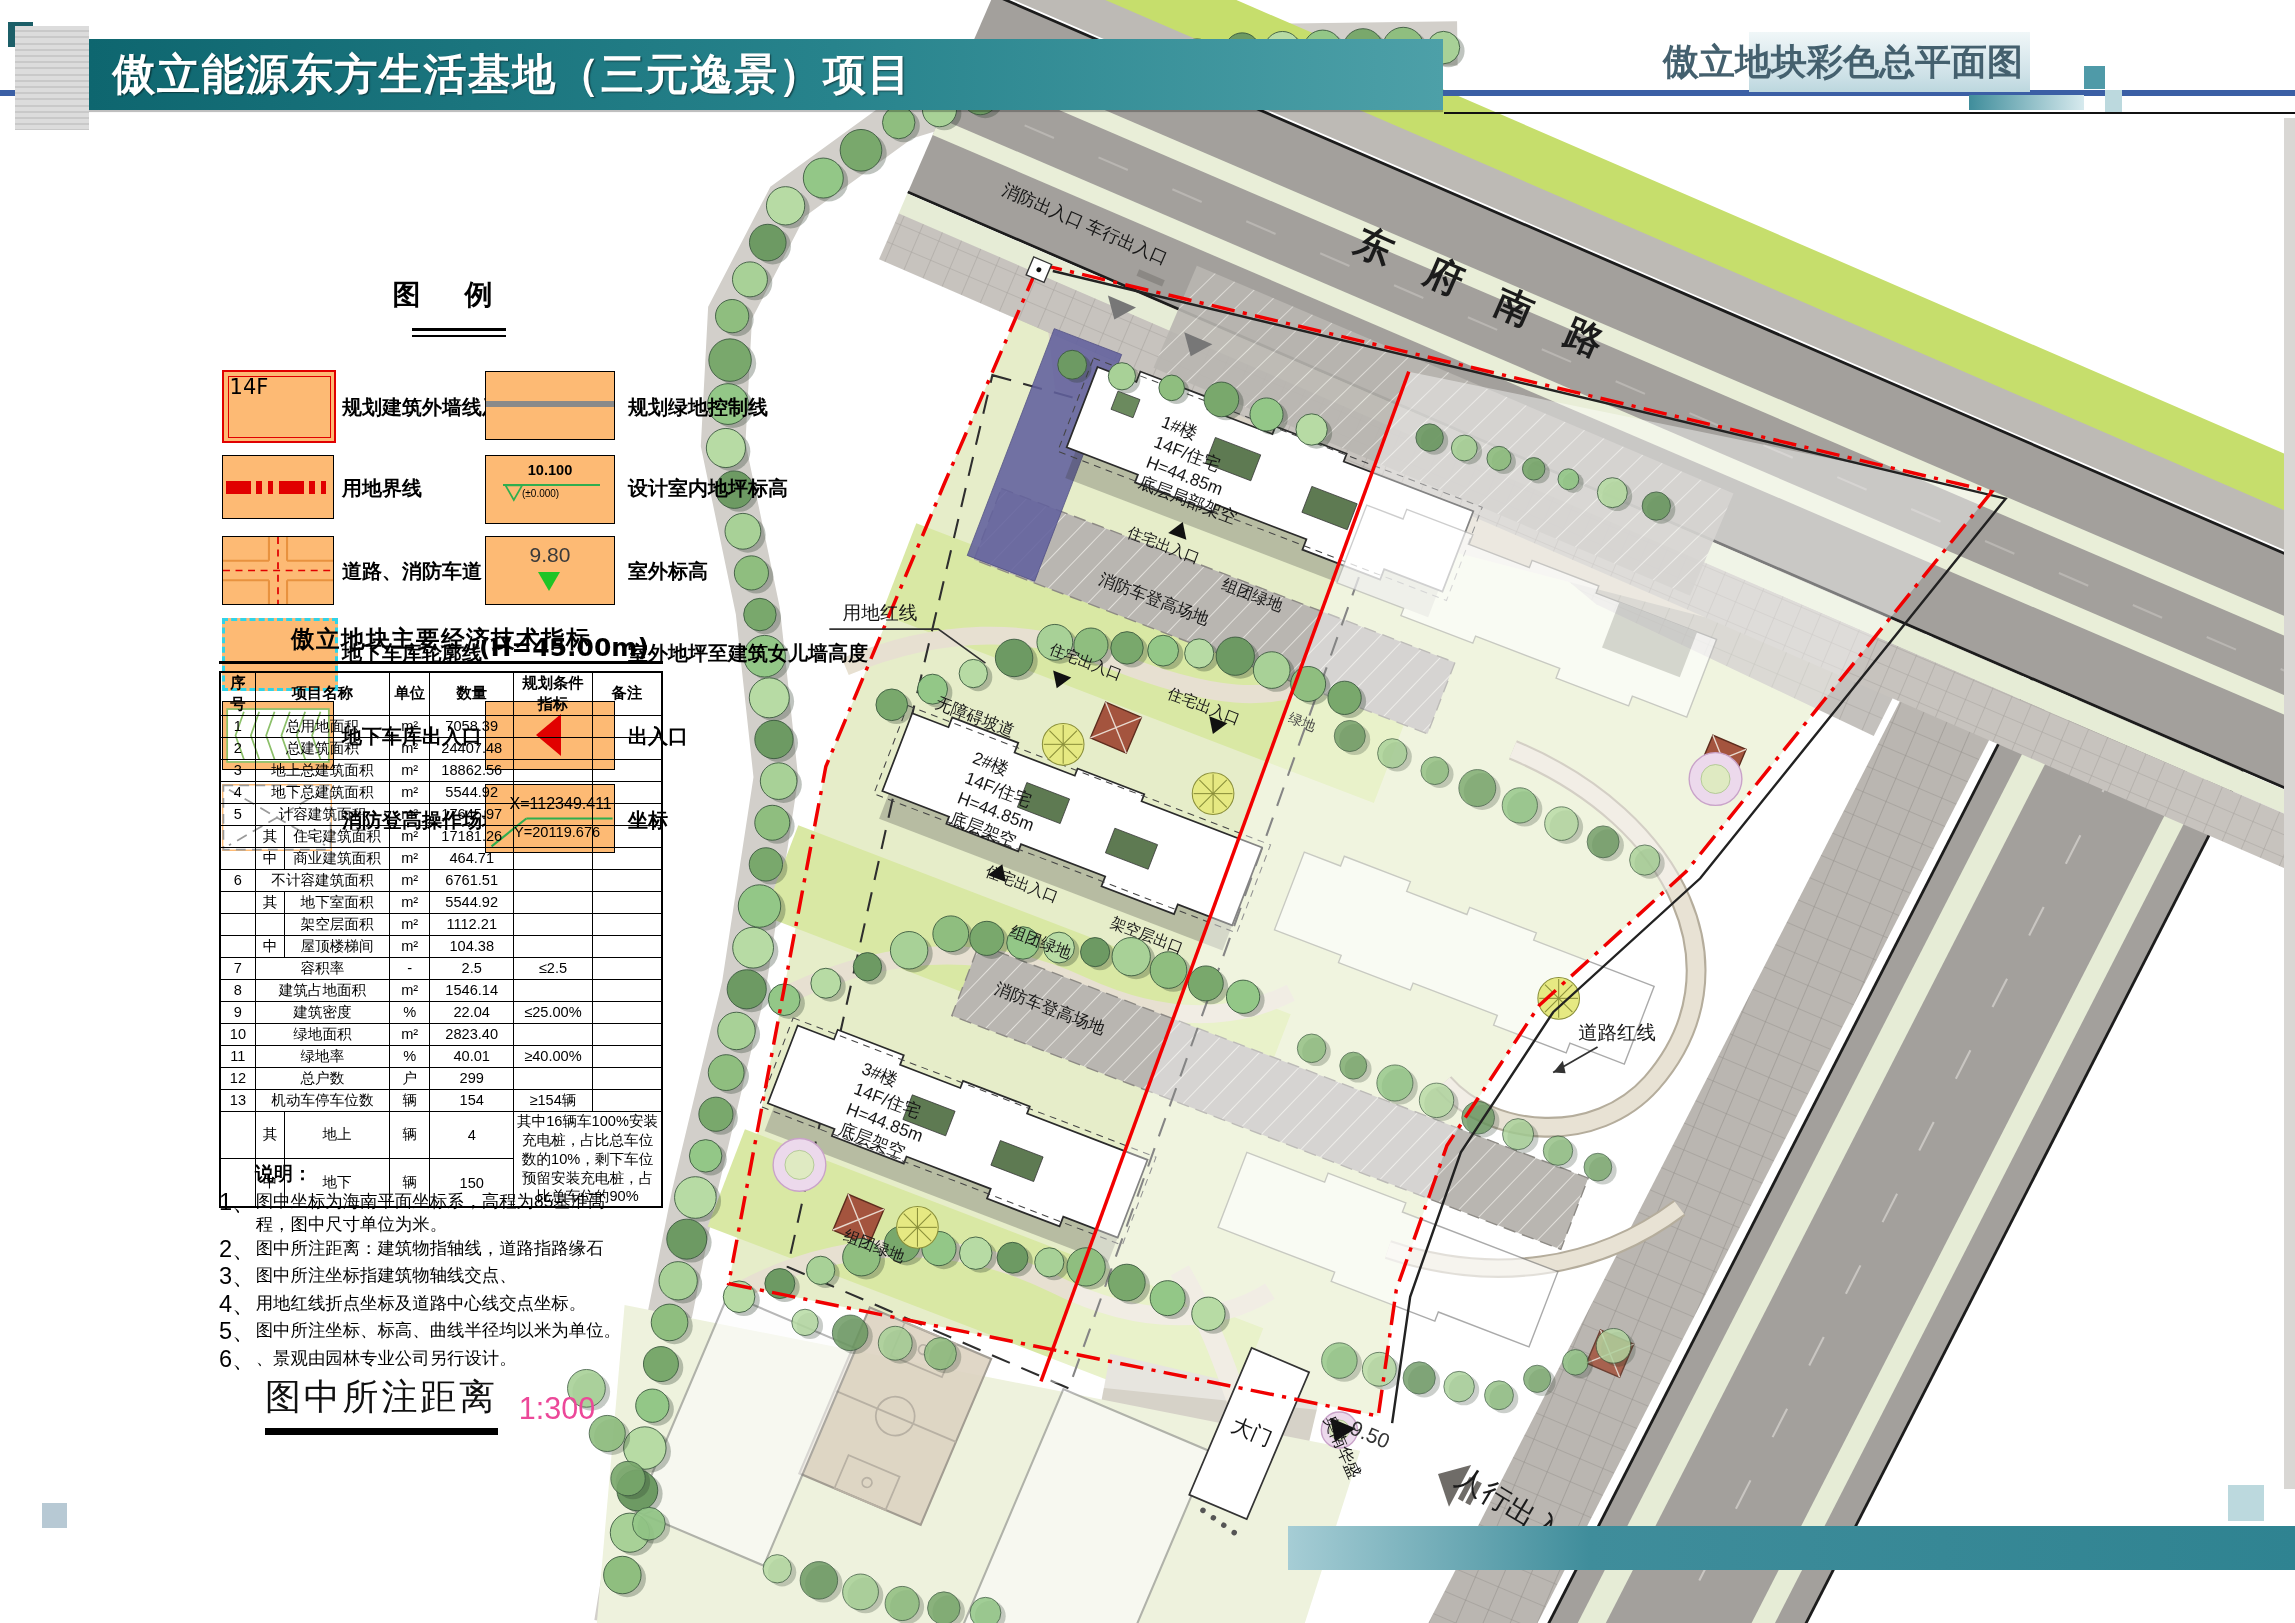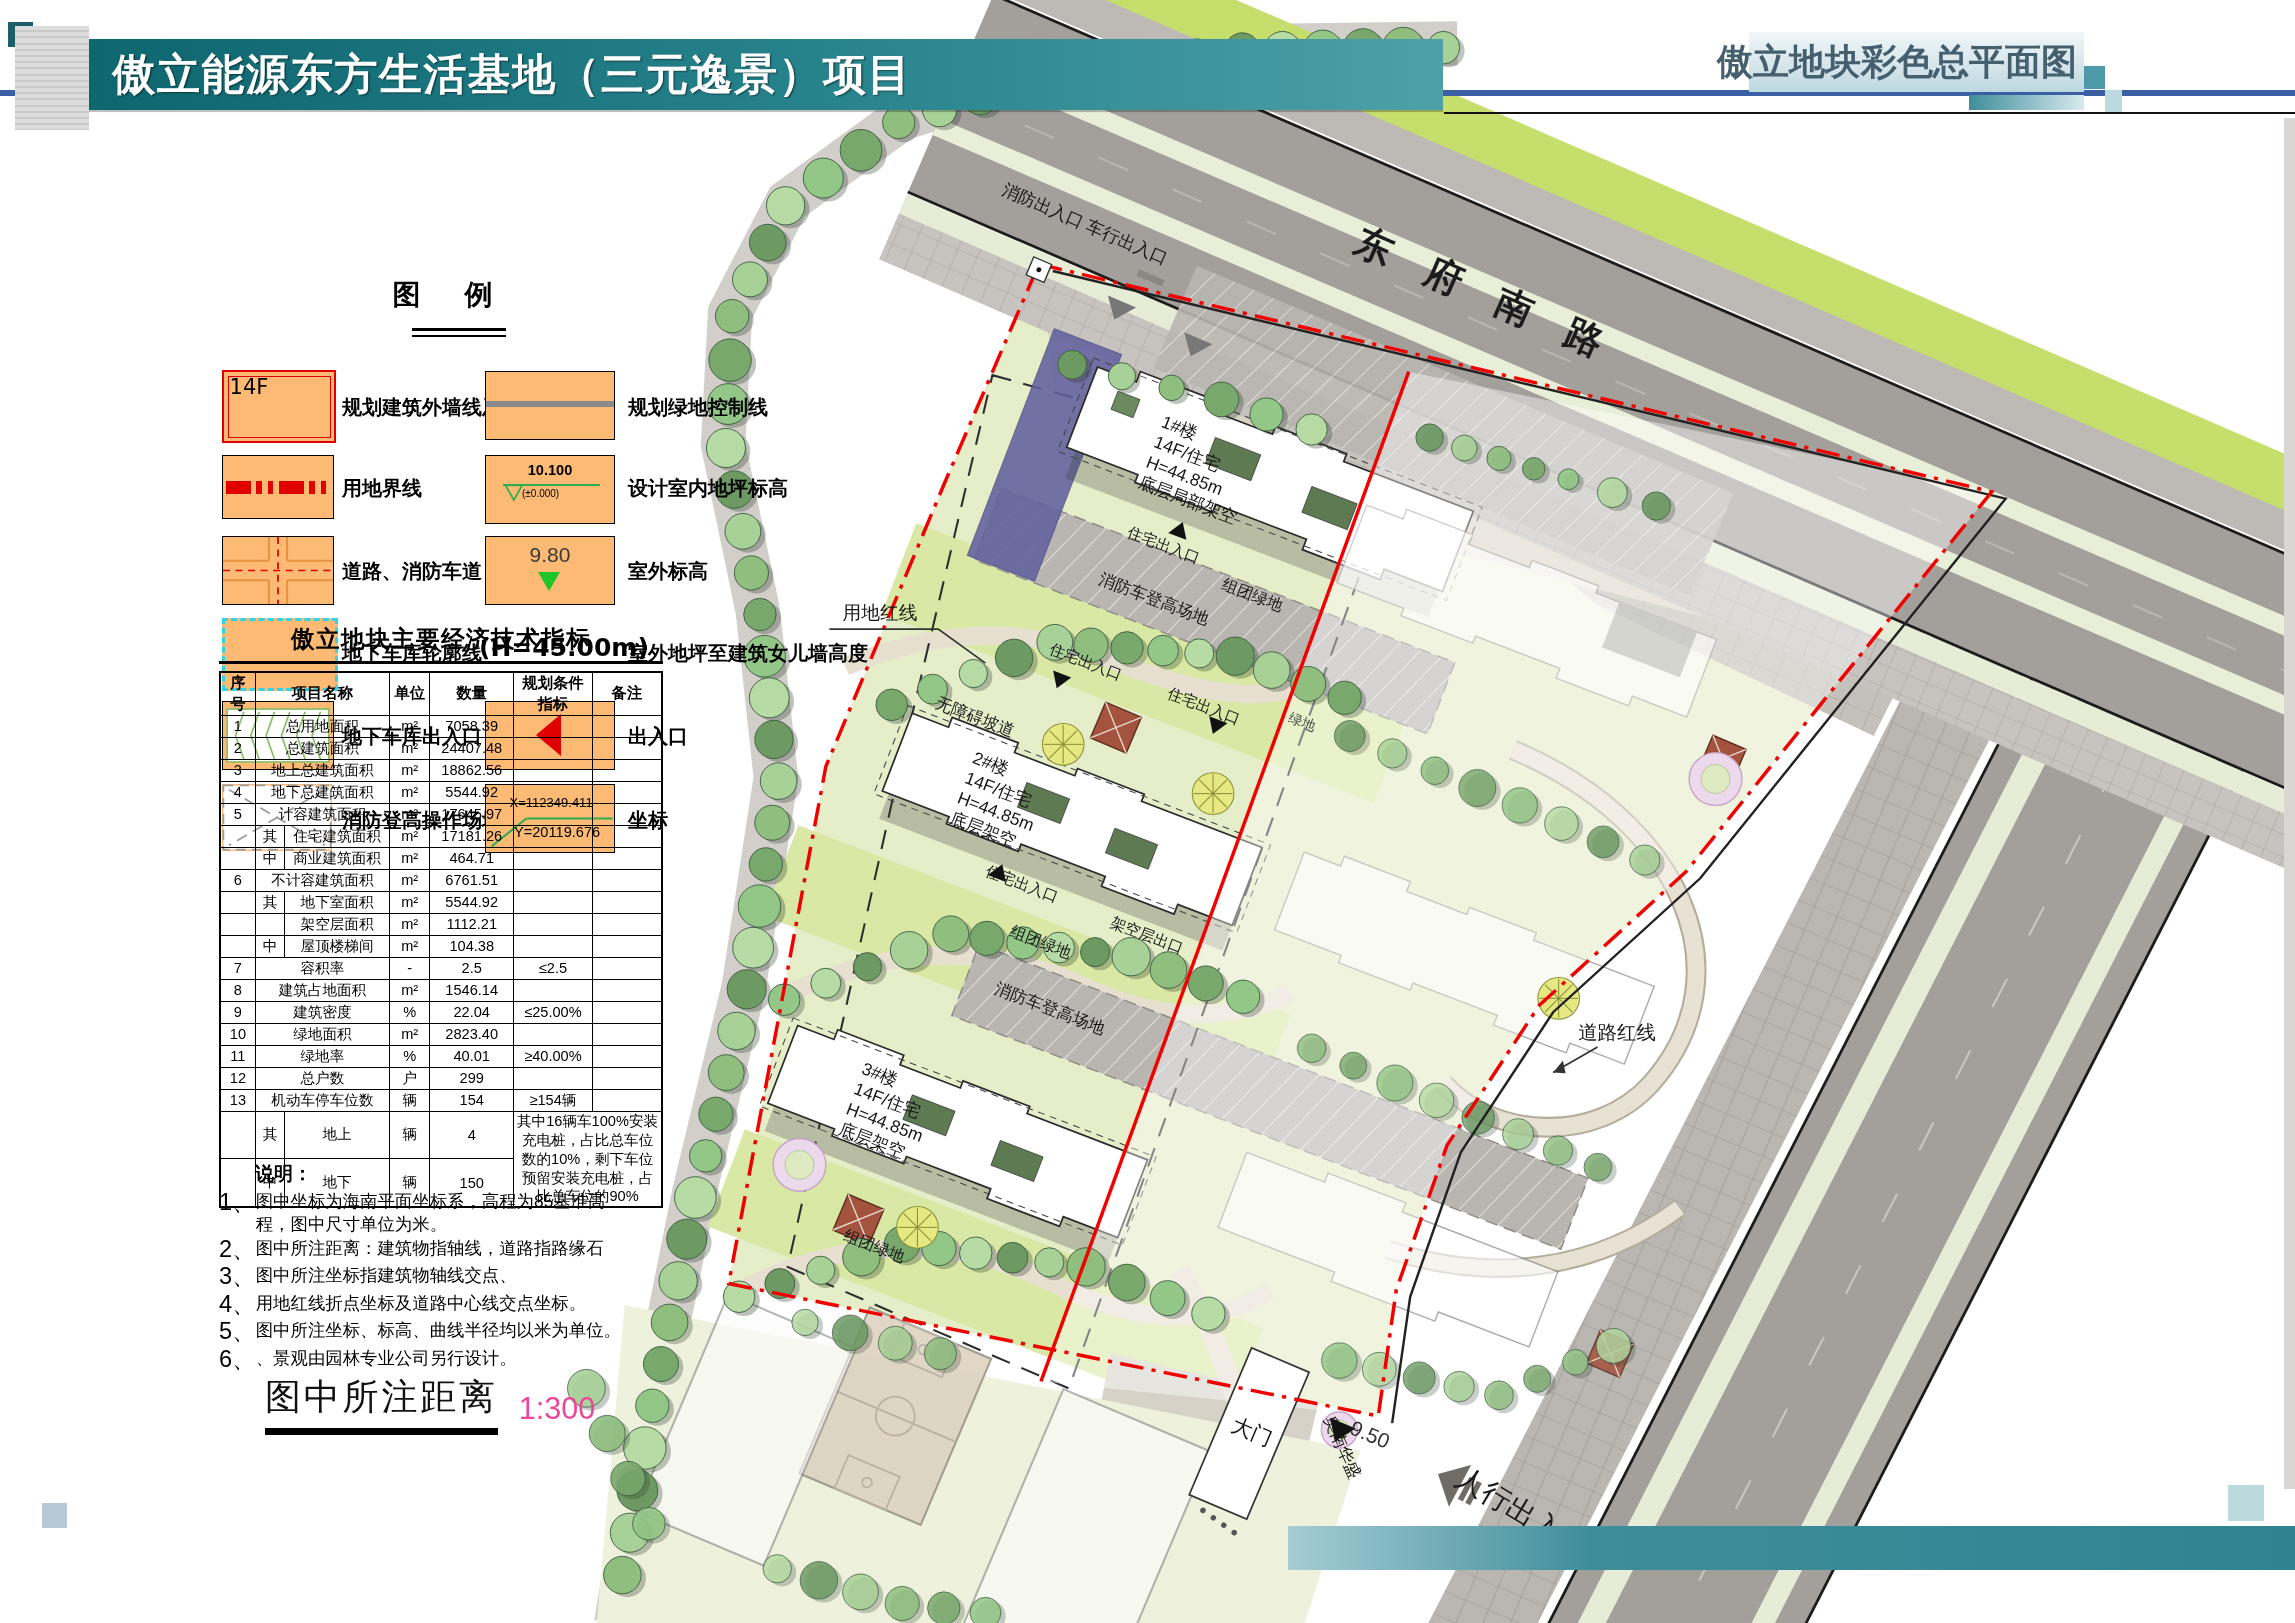--- a/index.html
+++ b/index.html
@@ -9,21 +9,21 @@
 
   
   .hdr-sq1{left:7.6px;top:22px;width:25px;height:25px;background:#1c5f68;}
   .hdr-stripes{left:14.6px;top:26px;width:74px;height:104px;
     background:repeating-linear-gradient(180deg,#dcdcdc 0 4.2px,#c9c9c9 4.2px 6.2px);}
   .hdr-bar{left:89px;top:39px;width:1354px;height:71px;display:flex;align-items:center;
     background:linear-gradient(90deg,#0e666f 0%,#27838c 55%,#4da0a8 100%);
     box-shadow:0 2.1px 0 rgba(0,0,0,.25);}
   .hdr-title{color:#fff;font-size:43px;font-weight:bold;letter-spacing:1.4px;padding-left:23.6px;
     text-shadow:1.4px 1.4px 1.4px rgba(0,0,0,.45);white-space:nowrap;}
-  .hdr-right{left:1749px;top:32px;width:335px;height:60px;display:flex;align-items:center;justify-content:flex-end;
+  .hdr-right{left:1749px;top:32px;width:281px;height:60px;display:flex;align-items:center;justify-content:flex-end;
     background:linear-gradient(180deg,#f0f7f8 0%,#cfe2e8 70%,#bcd7de 100%);}
   .hdr-sub{color:#44606e;font-size:36px;font-weight:bold;white-space:nowrap;padding-right:7px;}
   .hdr-blueline{left:0;top:90px;width:2295px;height:5.6px;background:#3b5fa5;}
   .hdr-teal-sq{left:2084px;top:66px;width:21px;height:23px;background:#4f9aa8;}
   .hdr-pale-sq{left:2105px;top:90px;width:16.7px;height:23px;background:#bcd9de;}
   .hdr-teal-grad{left:1969px;top:95px;width:115px;height:15.3px;background:linear-gradient(90deg,#3f8d9b,#d7eaee);}
   .hdr-blackline{left:1444px;top:112px;width:852px;height:2.1px;background:#111;}
   .right-strip{left:2284px;top:118px;width:11.8px;height:1371px;background:#d9d7d4;}
 
   
@@ -741,21 +741,21 @@
   <div class="abs lg-box lg-thinbox" style="left:485px;top:701px;width:128px;height:67px;">
     <div style="position:absolute;left:50px;top:11.8px;width:0;height:0;border-top:21.5px solid transparent;border-bottom:21.5px solid transparent;border-right:25px solid #e10000;"></div>
   </div>
   <div class="abs lg-item-label" style="left:628px;top:723px;">出入口</div>
 
   <div class="abs lg-box lg-thinbox" style="left:485px;top:784px;width:128px;height:67px;">
     <svg width="128" height="67" style="position:absolute;left:0;top:0;" viewBox="0 0 184 96">
       <line x1="8" y1="88" x2="58" y2="48" stroke="#2fae4f" stroke-width="3"></line>
       <line x1="58" y1="48" x2="182" y2="48" stroke="#2fae4f" stroke-width="3"></line>
     </svg>
-    <div style="position:absolute;left:23.6px;top:9.7px;font-size:13px;">X=112349.411</div>
+    <div style="position:absolute;left:23.6px;top:9.7px;font-size:16px;">X=112349.411</div>
     <div style="position:absolute;left:28px;top:39px;font-size:14.6px;">Y=20119.676</div>
   </div>
   <div class="abs lg-item-label" style="left:628px;top:807px;">坐标</div>
 
   <div class="abs tb-wrap">
     <div class="tb-title">傲立地块主要经济技术指标</div>
     <table class="ind" id="ind-table">
       <colgroup>
         <col class="col-no">
           <col class="col-sub">

